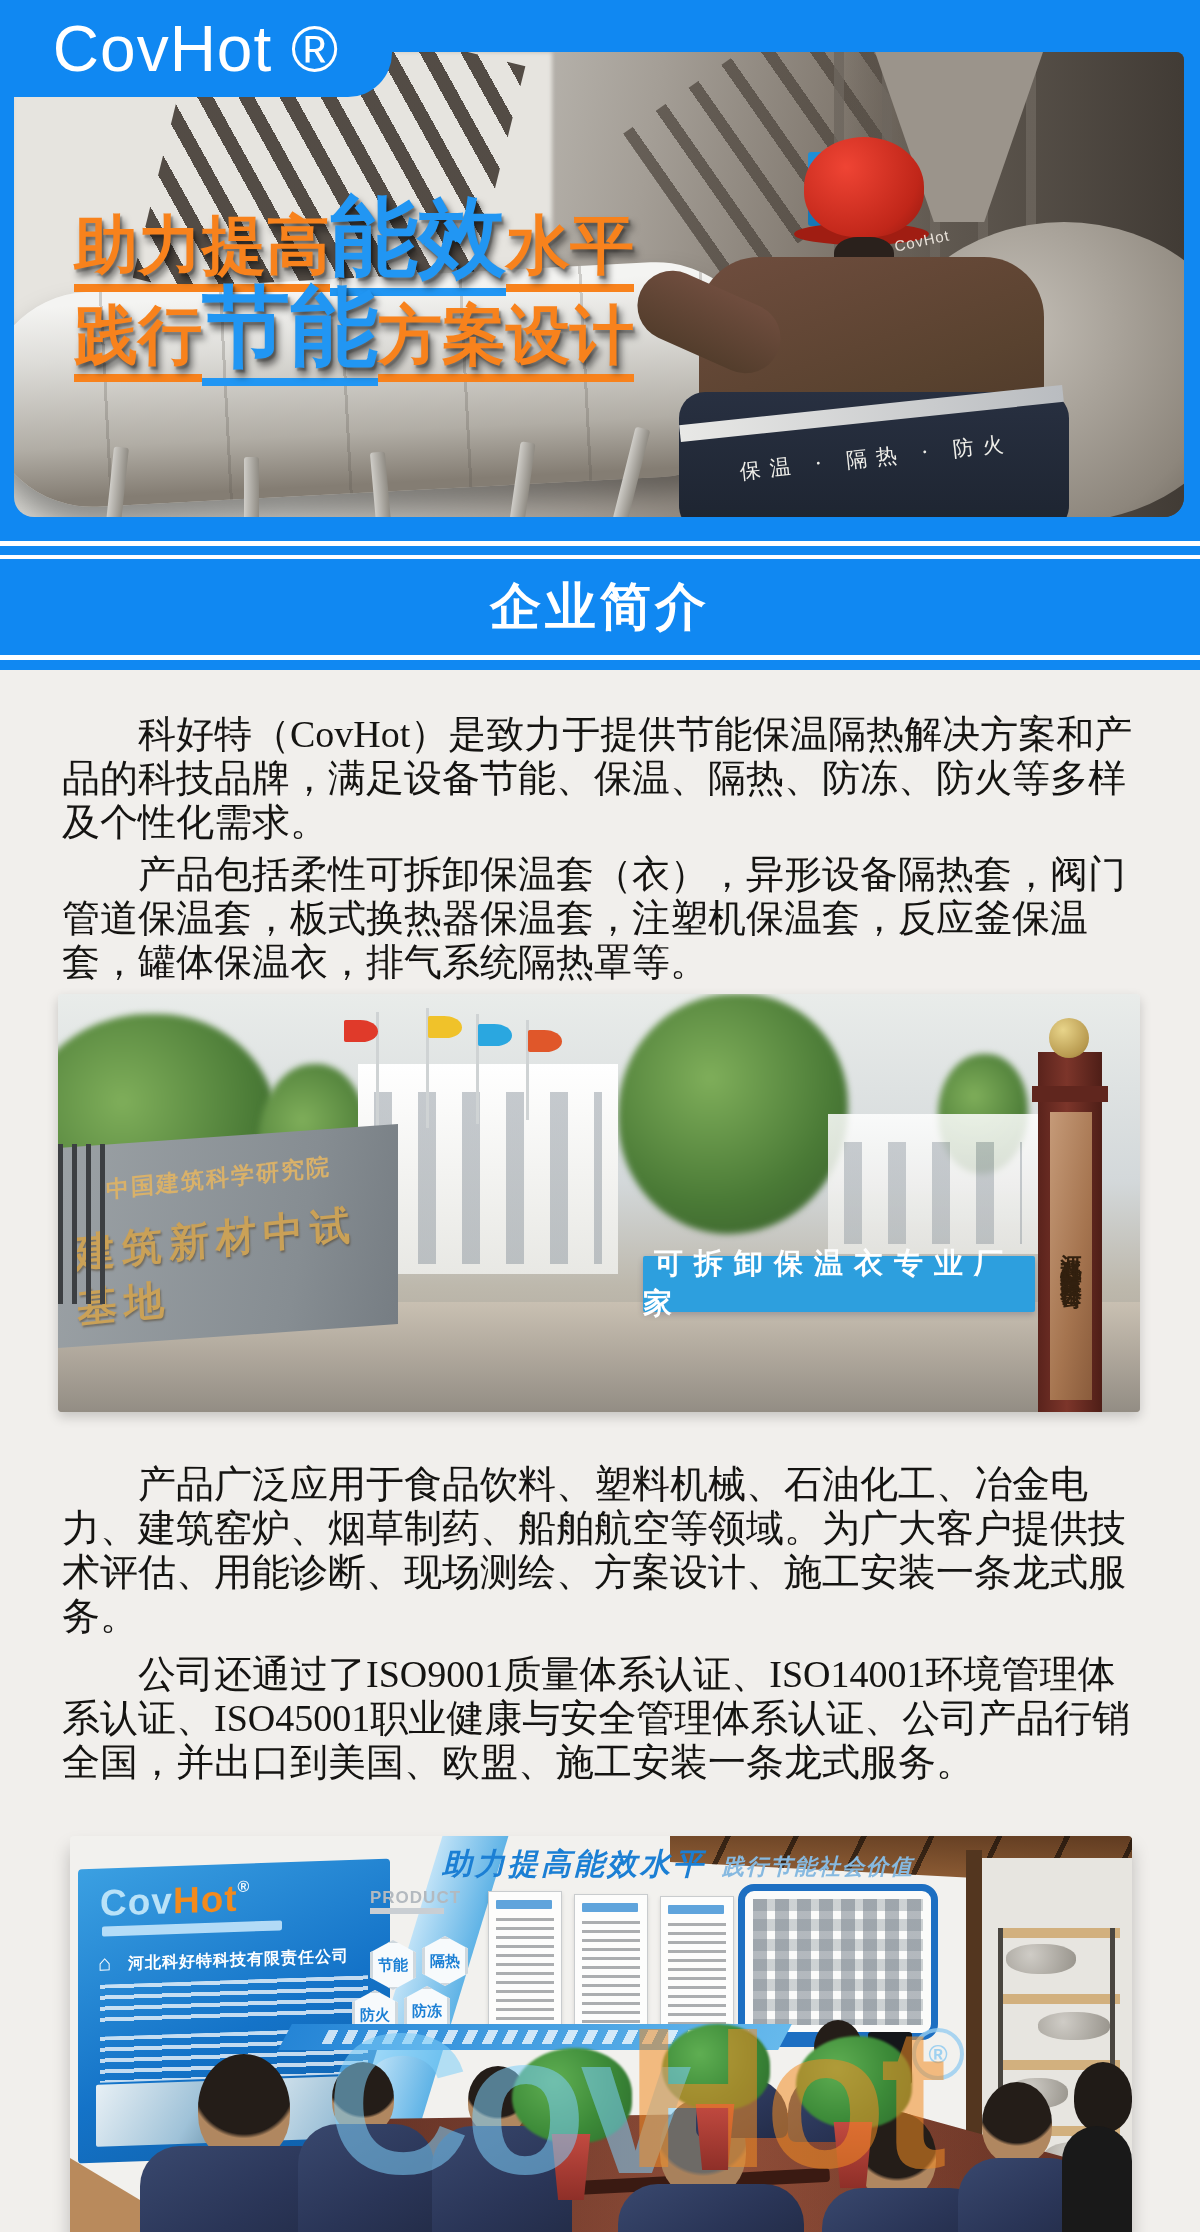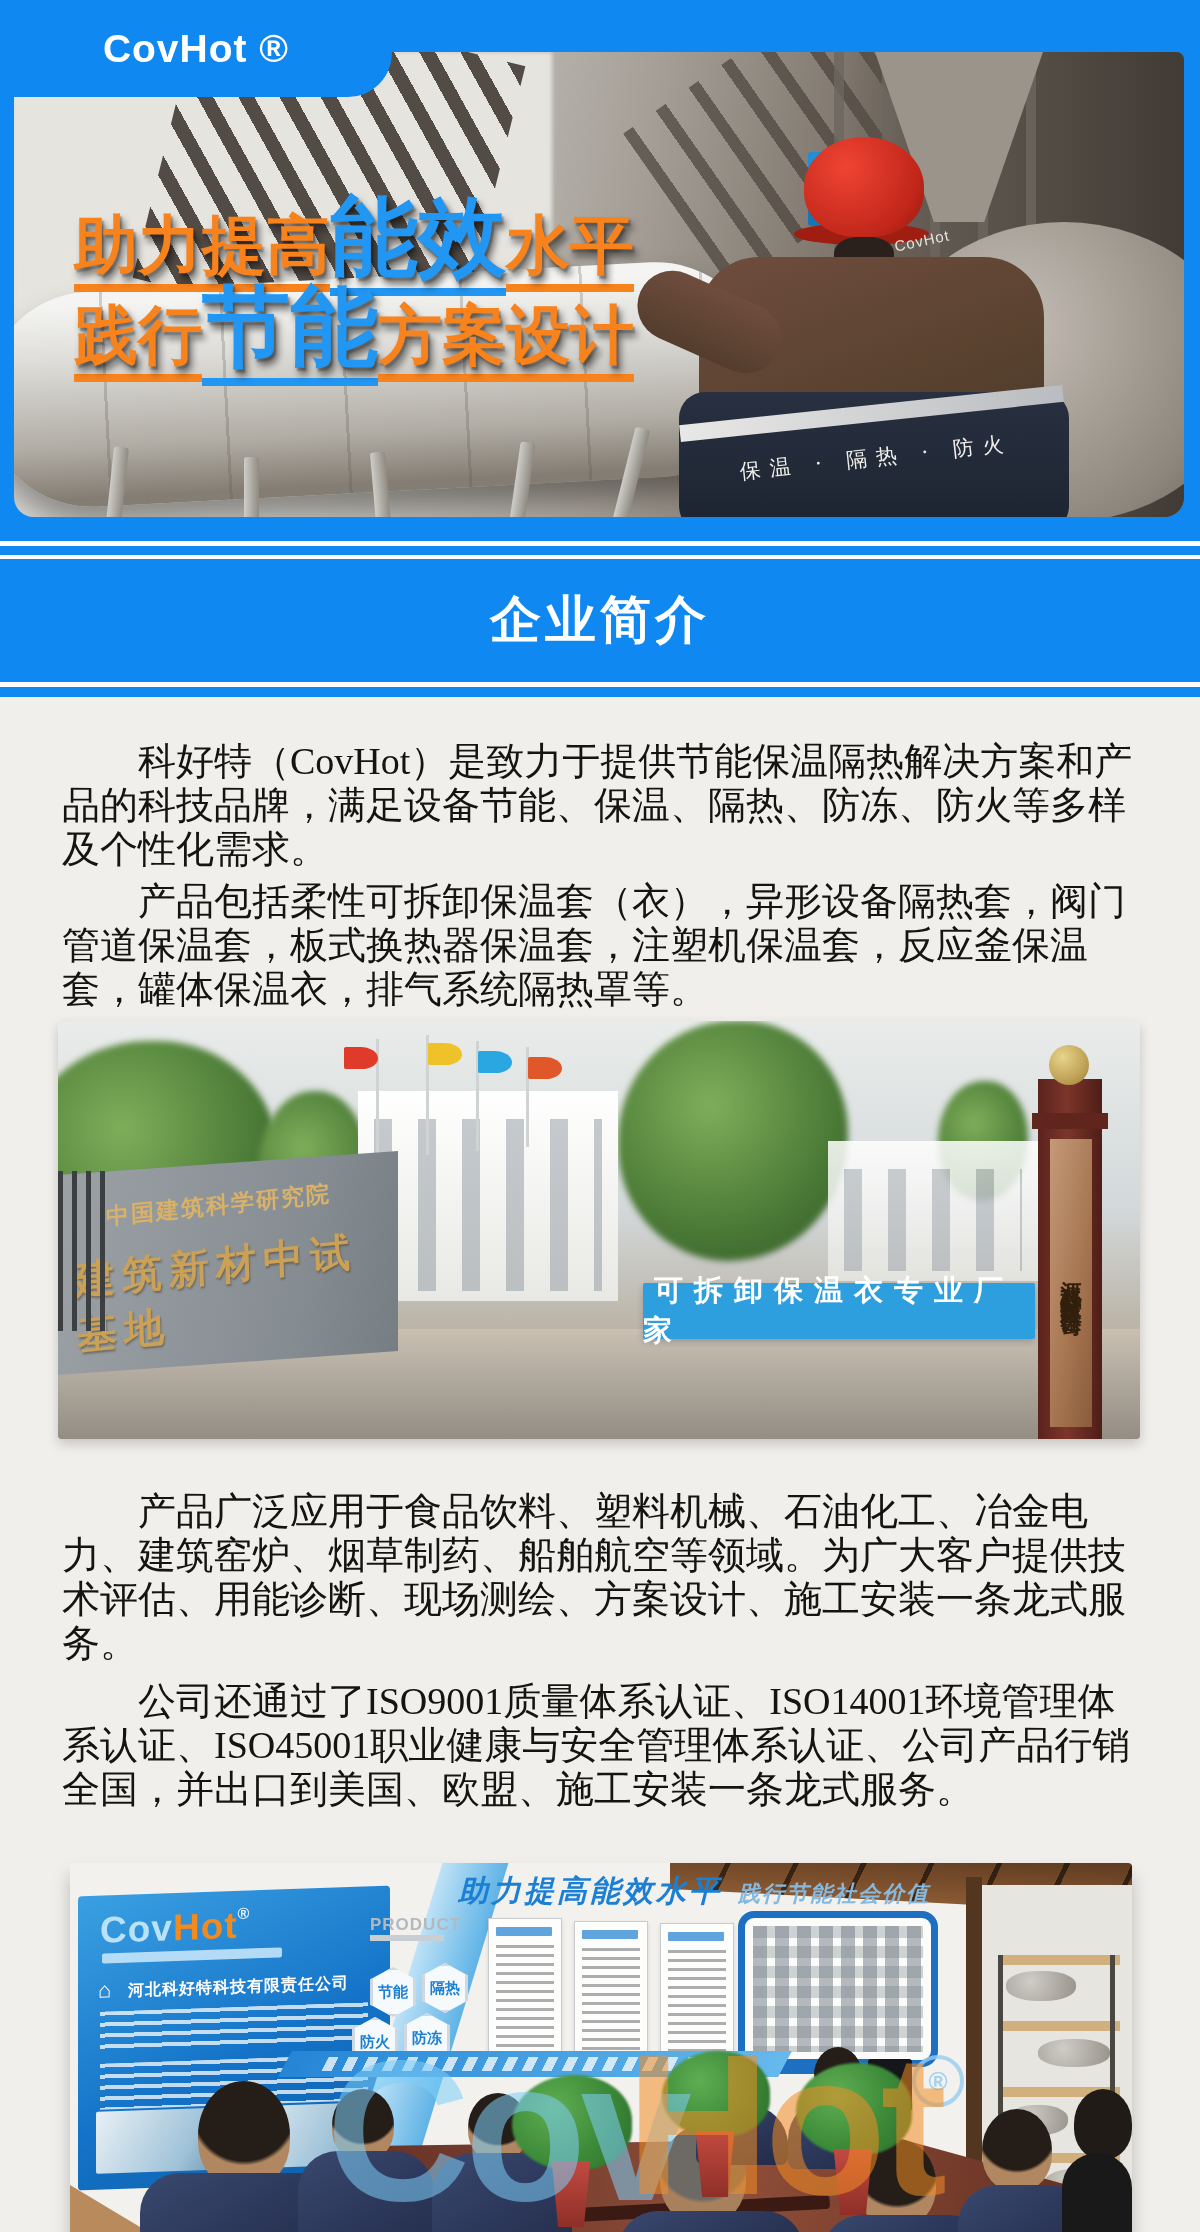--- a/index.html
+++ b/index.html
@@ -42,35 +42,35 @@
     background:linear-gradient(#6f4d3e,#533d2c);}
   .sleeve-brand{position:absolute;left:250px;top:95px;color:#e9e2da;font-size:15px;transform:rotate(-12deg);letter-spacing:1px;}
   .jacket-lower{position:absolute;left:35px;top:255px;width:390px;height:140px;border-radius:26px;
     background:linear-gradient(#283041,#1d2430);}
   .stripe{position:absolute;left:35px;top:268px;width:385px;height:17px;transform:rotate(-6deg);
     background:linear-gradient(90deg,#e8e8e6,#b9bcc0);}
   .jacket-text{position:absolute;left:95px;top:305px;width:300px;color:#efeee9;font-size:21px;letter-spacing:9px;
     transform:rotate(-6deg);font-family:"DejaVu Serif",serif;}
   .hero-badge{position:absolute;left:0;top:0;width:392px;height:97px;background:#1088f2;border-radius:0 0 44px 0;
     display:flex;align-items:center;justify-content:center;}
-  .hero-logo{color:#fff;font-size:39px;font-weight:700;letter-spacing:1px;}
+  .hero-logo{color:#fff;font-size:64px;font-weight:400;letter-spacing:1px;}
   .slogan{position:absolute;left:74px;line-height:1;white-space:nowrap;font-weight:900;
     text-shadow:4px 7px 7px rgba(10,10,10,.55),2px 3px 2px rgba(20,20,20,.35);}
   .slogan-1{top:193px;}
   .slogan-2{top:283px;}
   .seg{display:inline-block;padding-bottom:7px;border-bottom:8px solid;}
   .seg-o{color:#f8821c;font-size:64px;border-color:#f8821c;}
   .seg-b{color:#2196f3;font-size:88px;border-color:#2196f3;}
 
   
   .sep-a{height:24px;background:#1088f2;}
   .sep-w1{height:5px;background:#fff;}
   .sep-b{height:9px;background:#1088f2;}
   .sep-w2{height:4px;background:#fff;}
-  .banner{height:123px;background:#1088f2;display:flex;align-items:center;justify-content:center;}
+  .banner{height:96px;background:#1088f2;display:flex;align-items:center;justify-content:center;}
   .banner-title{color:#fff;font-size:51px;font-weight:800;letter-spacing:4px;}
   .sep-w3{height:5px;background:#fff;}
   .sep-c{height:10px;background:#1088f2;}
 
   
   .body-area{padding-top:42px;}
   .para{margin:0 64px 8px 62px;font-family:"Liberation Serif","DejaVu Serif",serif;
     font-size:38px;line-height:44px;color:#151412;text-indent:2em;}
 
   
@@ -149,21 +149,21 @@
   .poster .pl{position:absolute;left:7px;top:26px;width:58px;bottom:8px;
     background:repeating-linear-gradient(rgba(90,95,100,.5) 0 3px,rgba(0,0,0,0) 3px 9px);}
   .board{position:absolute;left:668px;top:48px;width:186px;height:142px;border:7px solid #1d6fc2;border-radius:16px;
     background:#fbfbfa;}
   .board-collage{position:absolute;inset:8px;
     background:repeating-linear-gradient(90deg,rgba(120,130,140,.55) 0 14px,rgba(0,0,0,0) 14px 22px),
                repeating-linear-gradient(rgba(150,160,165,.45) 0 12px,rgba(0,0,0,0) 12px 20px);}
   .board-bar{position:absolute;left:690px;top:196px;width:150px;height:15px;background:#1d6fc2;border-radius:2px;}
   .reg-mark{position:absolute;left:842px;top:192px;width:44px;height:44px;border:4px solid rgba(150,205,240,.8);
     border-radius:50%;color:rgba(150,205,240,.9);font-size:26px;font-weight:800;display:flex;align-items:center;justify-content:center;}
-  .wall-slogan{position:absolute;left:388px;top:8px;white-space:nowrap;}
+  .wall-slogan{position:absolute;left:372px;top:8px;white-space:nowrap;}
   .ws-main{color:#1b7fd4;font-size:30px;font-weight:900;letter-spacing:3px;font-style:italic;}
   .ws-sub{color:#86b9e0;font-size:22px;font-weight:700;letter-spacing:2px;margin-left:16px;font-style:italic;}
   .mid-ribbon{position:absolute;left:215px;top:188px;width:500px;height:26px;transform:skewX(-28deg);
     background:linear-gradient(90deg,#2585d6,#66b9ec);}
   .mid-ribbon-marks{position:absolute;inset:6px 40px;
     background:repeating-linear-gradient(90deg,rgba(255,255,255,.75) 0 10px,rgba(0,0,0,0) 10px 20px);}
   .table{position:absolute;left:0;bottom:0;width:100%;height:190px;
     clip-path:polygon(10% 100%,30% 32%,78% 28%,100% 62%,100% 100%,0 100%);
     background:linear-gradient(100deg,#46201623,#46201600),linear-gradient(95deg,#4a2018,#7a4030 42%,#93503a 62%,#5e2c20);}
   .runner{position:absolute;left:330px;bottom:55px;width:430px;height:14px;background:#3a1a12;transform:rotate(-3deg);border-radius:4px;}

